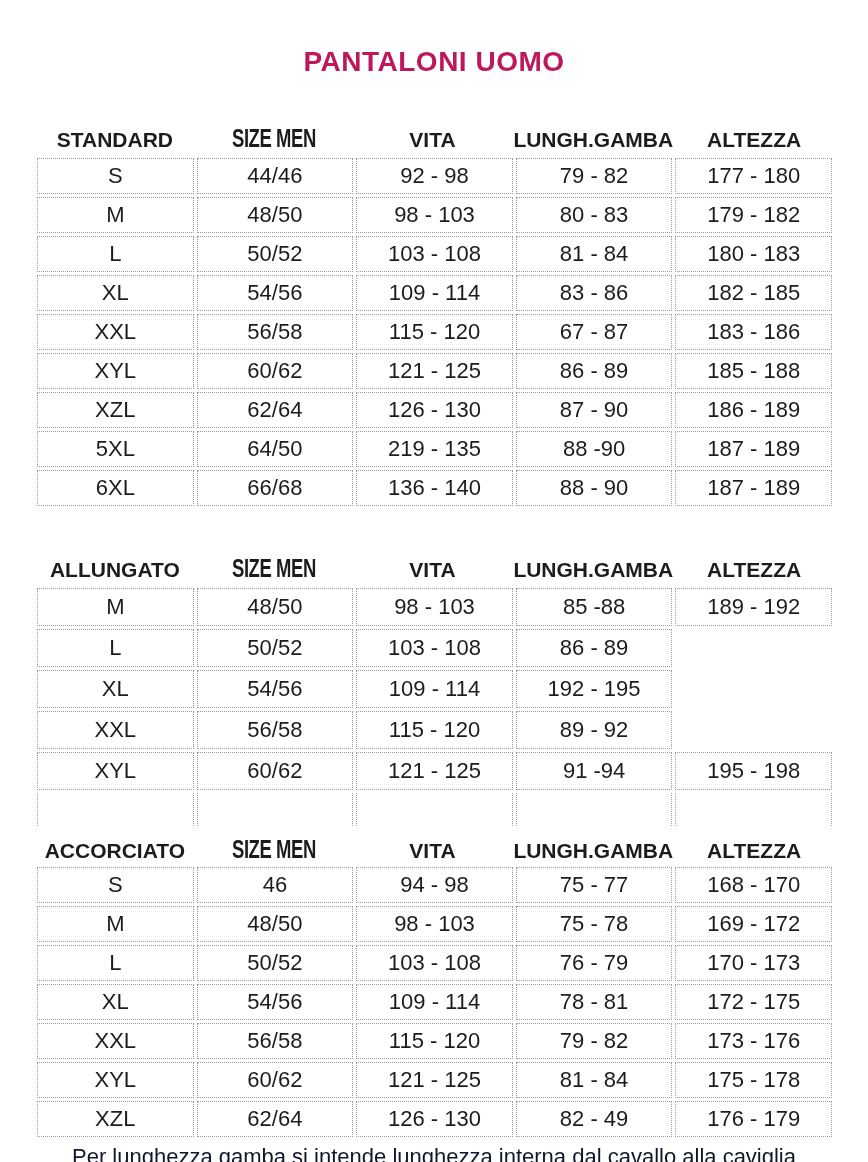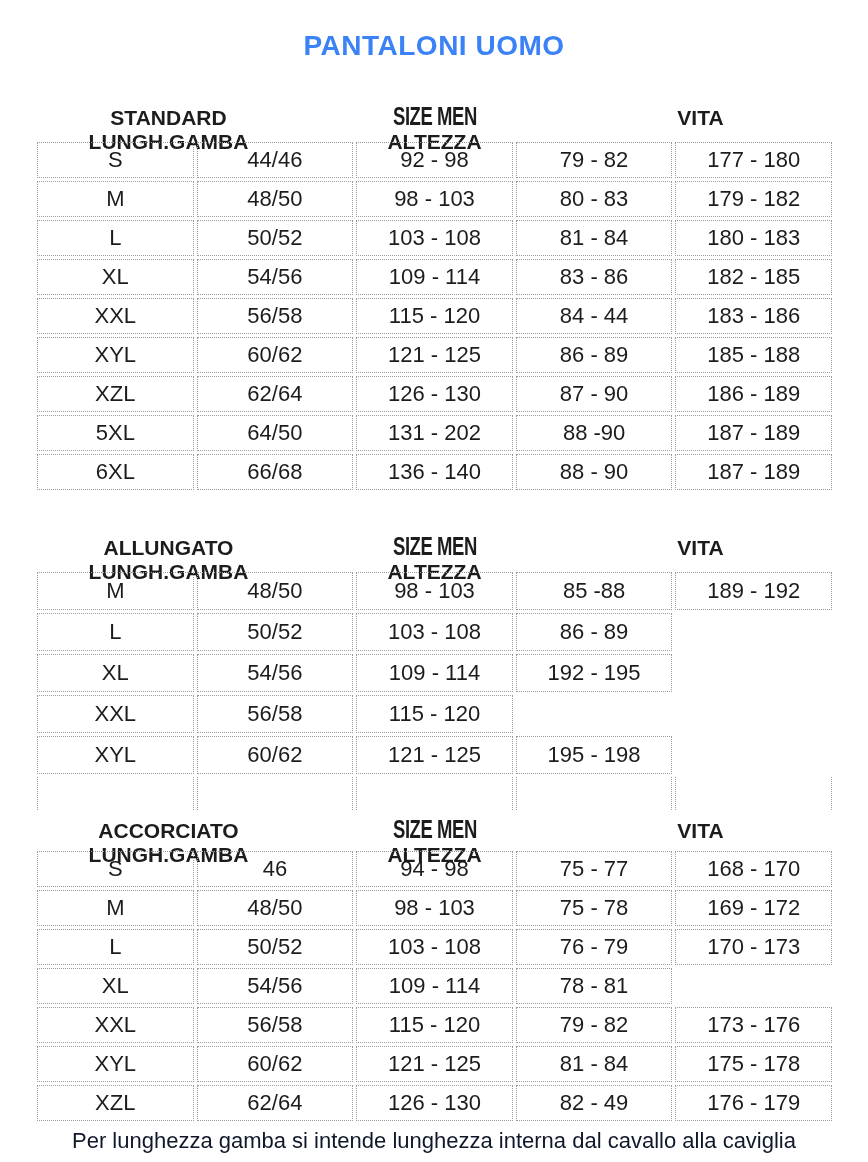--- a/index.html
+++ b/index.html
@@ -6,36 +6,36 @@
   .page {
     position: relative;
     width: 868px;
     height: 1162px;
     background: #ffffff;
     font-family: "Liberation Sans", sans-serif;
     color: #1c1c1c;
     overflow: hidden;
   }
   .title {
-    margin: 0;
+    margin: 16px;
     padding-top: 30px;
     text-align: center;
     font-size: 28px;
     font-weight: bold;
     letter-spacing: 0.5px;
-    color: #3b82f6;
+    color: #be185d;
   }
   .size-table { width: 795px; margin-left: 37px; }
   #t-standard   { margin-top: 42px; }
   #t-allungato  { margin-top: 44px; }
   #t-accorciato { margin-top: 4px; }
 
   .thead {
     display: grid;
-    grid-template-columns: repeat(3, 1fr);
+    grid-template-columns: repeat(5, 1fr);
     column-gap: 3px;
     align-items: end;
     height: 32px;
     margin-top: 7px;
   }
   #t-accorciato .thead { height: 30px; }
   .th {
     text-align: center;
     font-weight: bold;
     font-size: 21px;
@@ -126,41 +126,41 @@
           <div class="tcell">XL</div>
           <div class="tcell">54/56</div>
           <div class="tcell">109 - 114</div>
           <div class="tcell">83 - 86</div>
           <div class="tcell">182 - 185</div>
         </div>
         <div class="trow">
           <div class="tcell">XXL</div>
           <div class="tcell">56/58</div>
           <div class="tcell">115 - 120</div>
-          <div class="tcell">84 - 44</div>
+          <div class="tcell">67 - 87</div>
           <div class="tcell">183 - 186</div>
         </div>
         <div class="trow">
           <div class="tcell">XYL</div>
           <div class="tcell">60/62</div>
           <div class="tcell">121 - 125</div>
           <div class="tcell">86 - 89</div>
           <div class="tcell">185 - 188</div>
         </div>
         <div class="trow">
           <div class="tcell">XZL</div>
           <div class="tcell">62/64</div>
           <div class="tcell">126 - 130</div>
           <div class="tcell">87 - 90</div>
           <div class="tcell">186 - 189</div>
         </div>
         <div class="trow">
           <div class="tcell">5XL</div>
           <div class="tcell">64/50</div>
-          <div class="tcell">131 - 202</div>
+          <div class="tcell">219 - 135</div>
           <div class="tcell">88 -90</div>
           <div class="tcell">187 - 189</div>
         </div>
         <div class="trow">
           <div class="tcell">6XL</div>
           <div class="tcell">66/68</div>
           <div class="tcell">136 - 140</div>
           <div class="tcell">88 - 90</div>
           <div class="tcell">187 - 189</div>
         </div>
@@ -192,25 +192,27 @@
         <div class="trow">
           <div class="tcell">XL</div>
           <div class="tcell">54/56</div>
           <div class="tcell">109 - 114</div>
           <div class="tcell">192 - 195</div>
         </div>
         <div class="trow">
           <div class="tcell">XXL</div>
           <div class="tcell">56/58</div>
           <div class="tcell">115 - 120</div>
+          <div class="tcell">89 - 92</div>
         </div>
         <div class="trow">
           <div class="tcell">XYL</div>
           <div class="tcell">60/62</div>
           <div class="tcell">121 - 125</div>
+          <div class="tcell">91 -94</div>
           <div class="tcell">195 - 198</div>
         </div>
         <div class="trow empty">
           <div class="tcell"></div>
           <div class="tcell"></div>
           <div class="tcell"></div>
           <div class="tcell"></div>
           <div class="tcell"></div>
         </div>
       </div>
@@ -244,20 +246,21 @@
           <div class="tcell">50/52</div>
           <div class="tcell">103 - 108</div>
           <div class="tcell">76 - 79</div>
           <div class="tcell">170 - 173</div>
         </div>
         <div class="trow">
           <div class="tcell">XL</div>
           <div class="tcell">54/56</div>
           <div class="tcell">109 - 114</div>
           <div class="tcell">78 - 81</div>
+          <div class="tcell">172 - 175</div>
         </div>
         <div class="trow">
           <div class="tcell">XXL</div>
           <div class="tcell">56/58</div>
           <div class="tcell">115 - 120</div>
           <div class="tcell">79 - 82</div>
           <div class="tcell">173 - 176</div>
         </div>
         <div class="trow">
           <div class="tcell">XYL</div>

